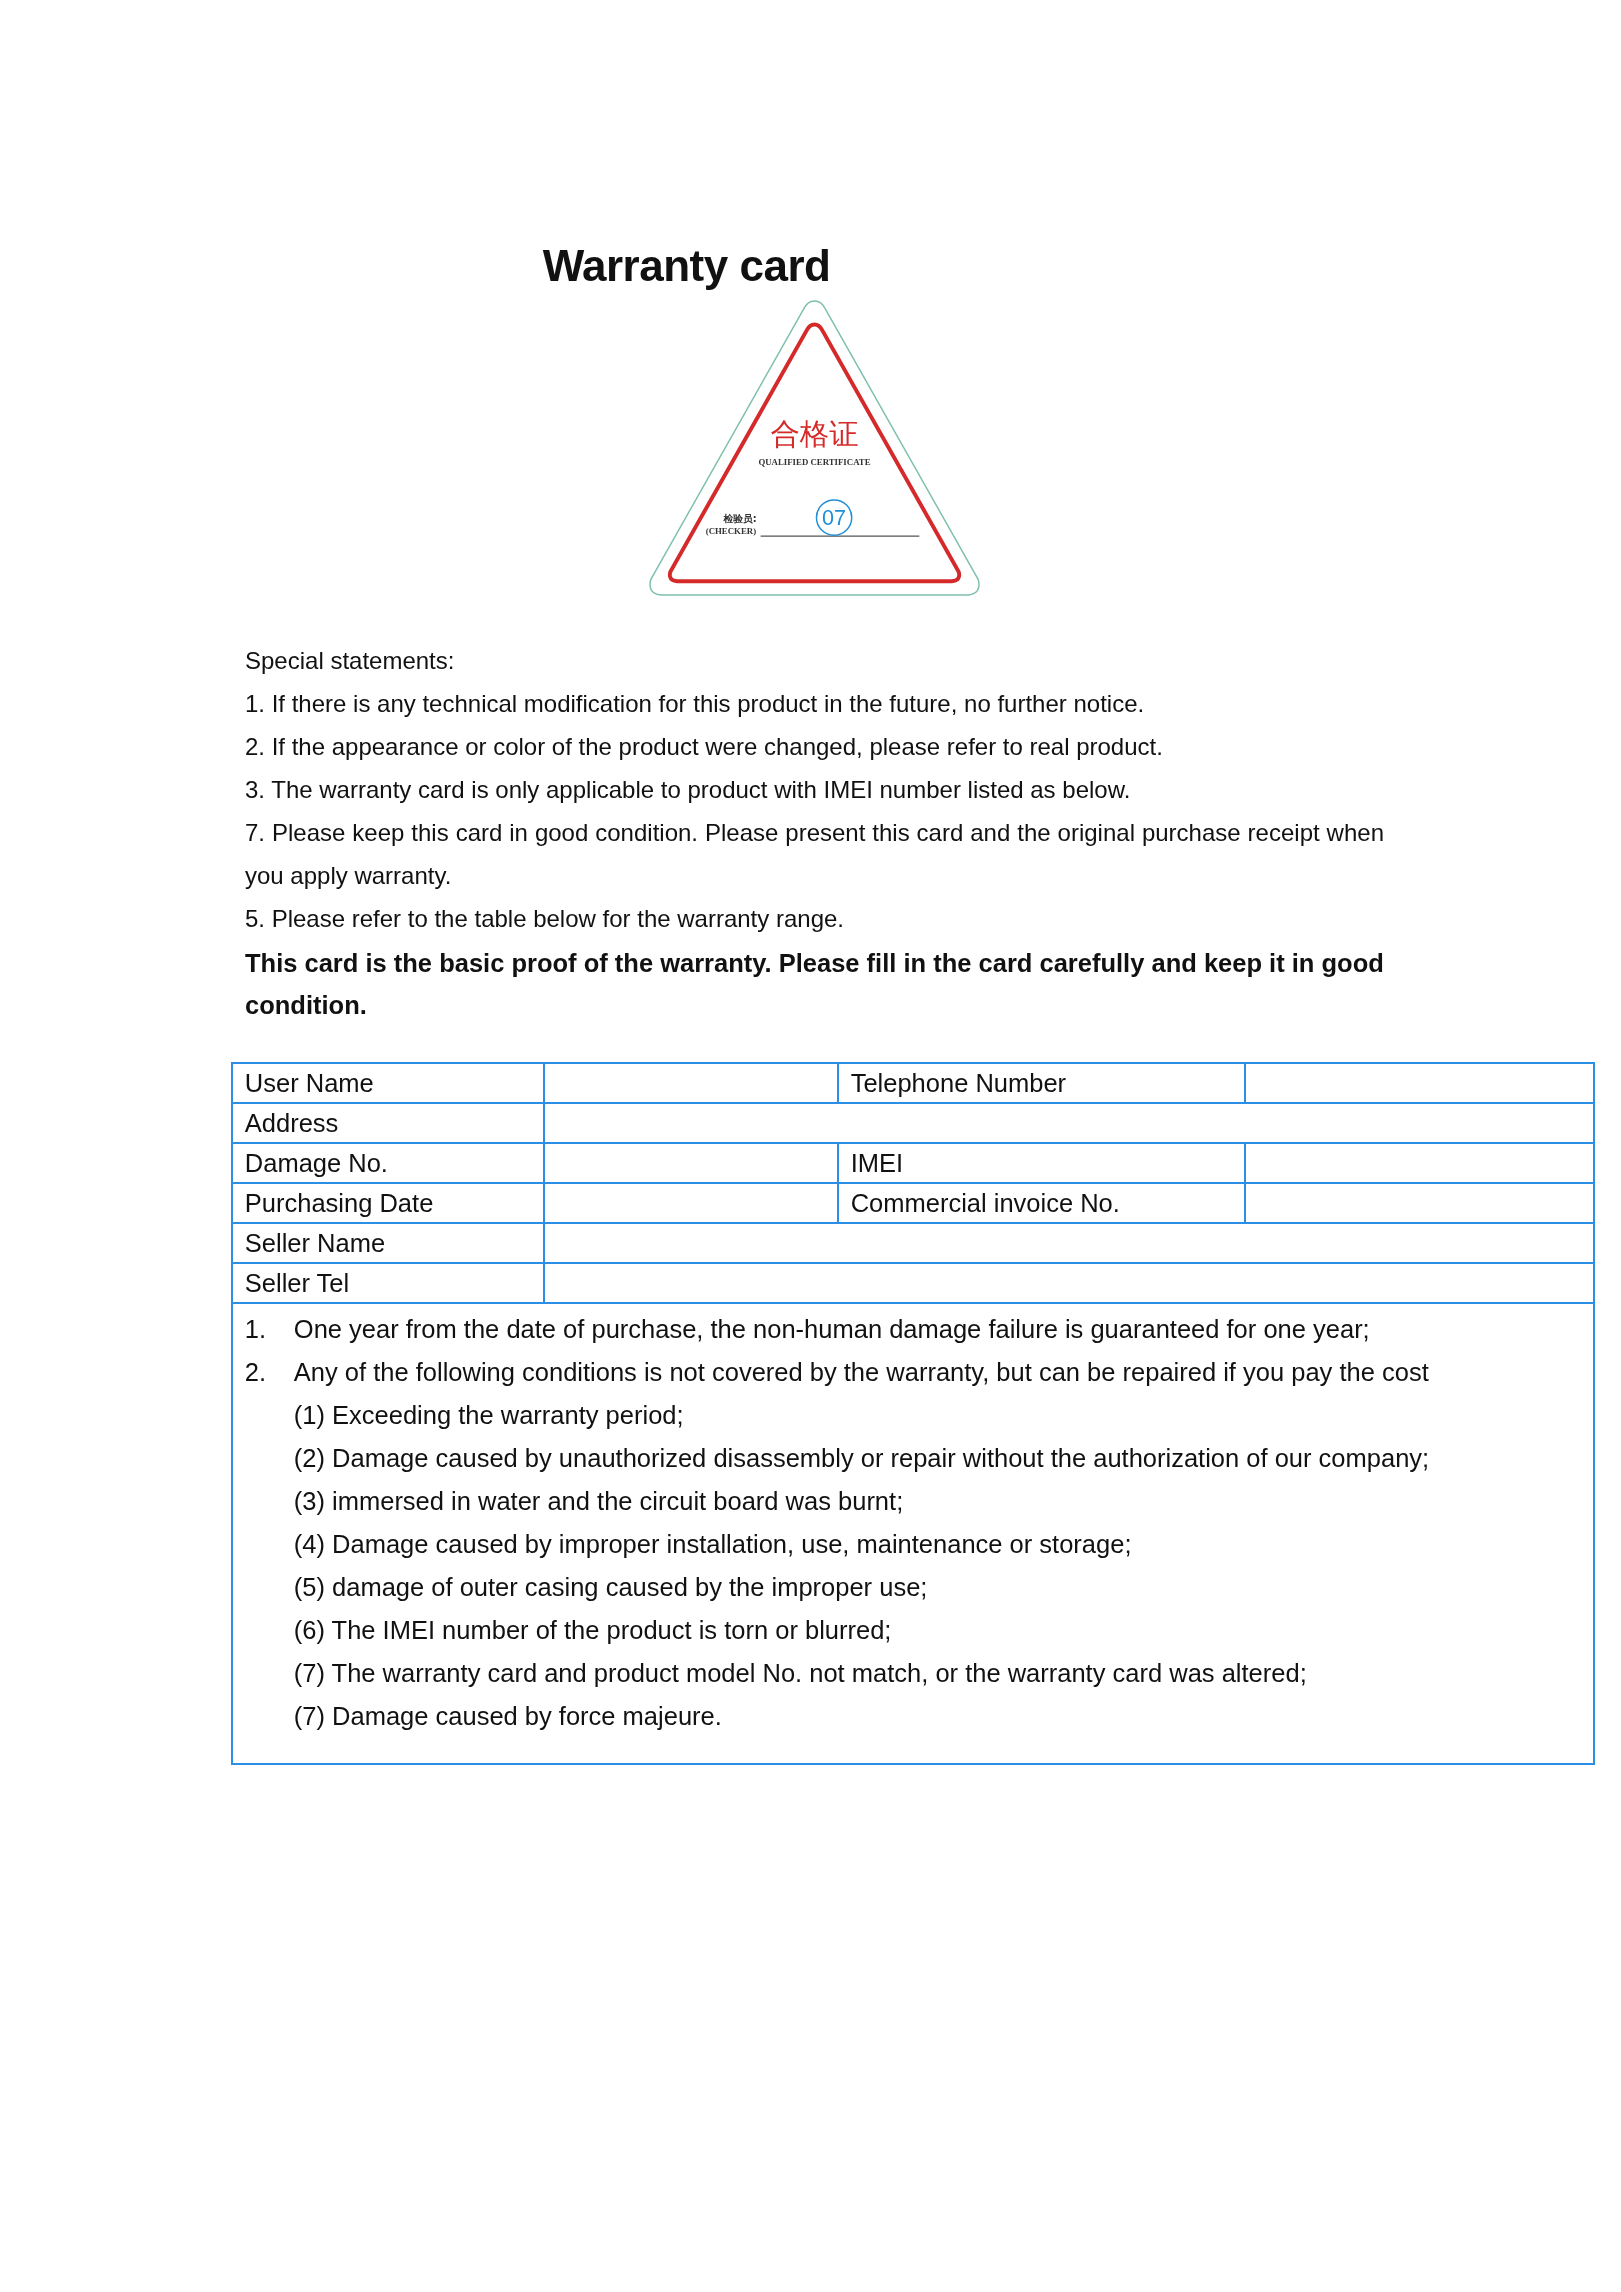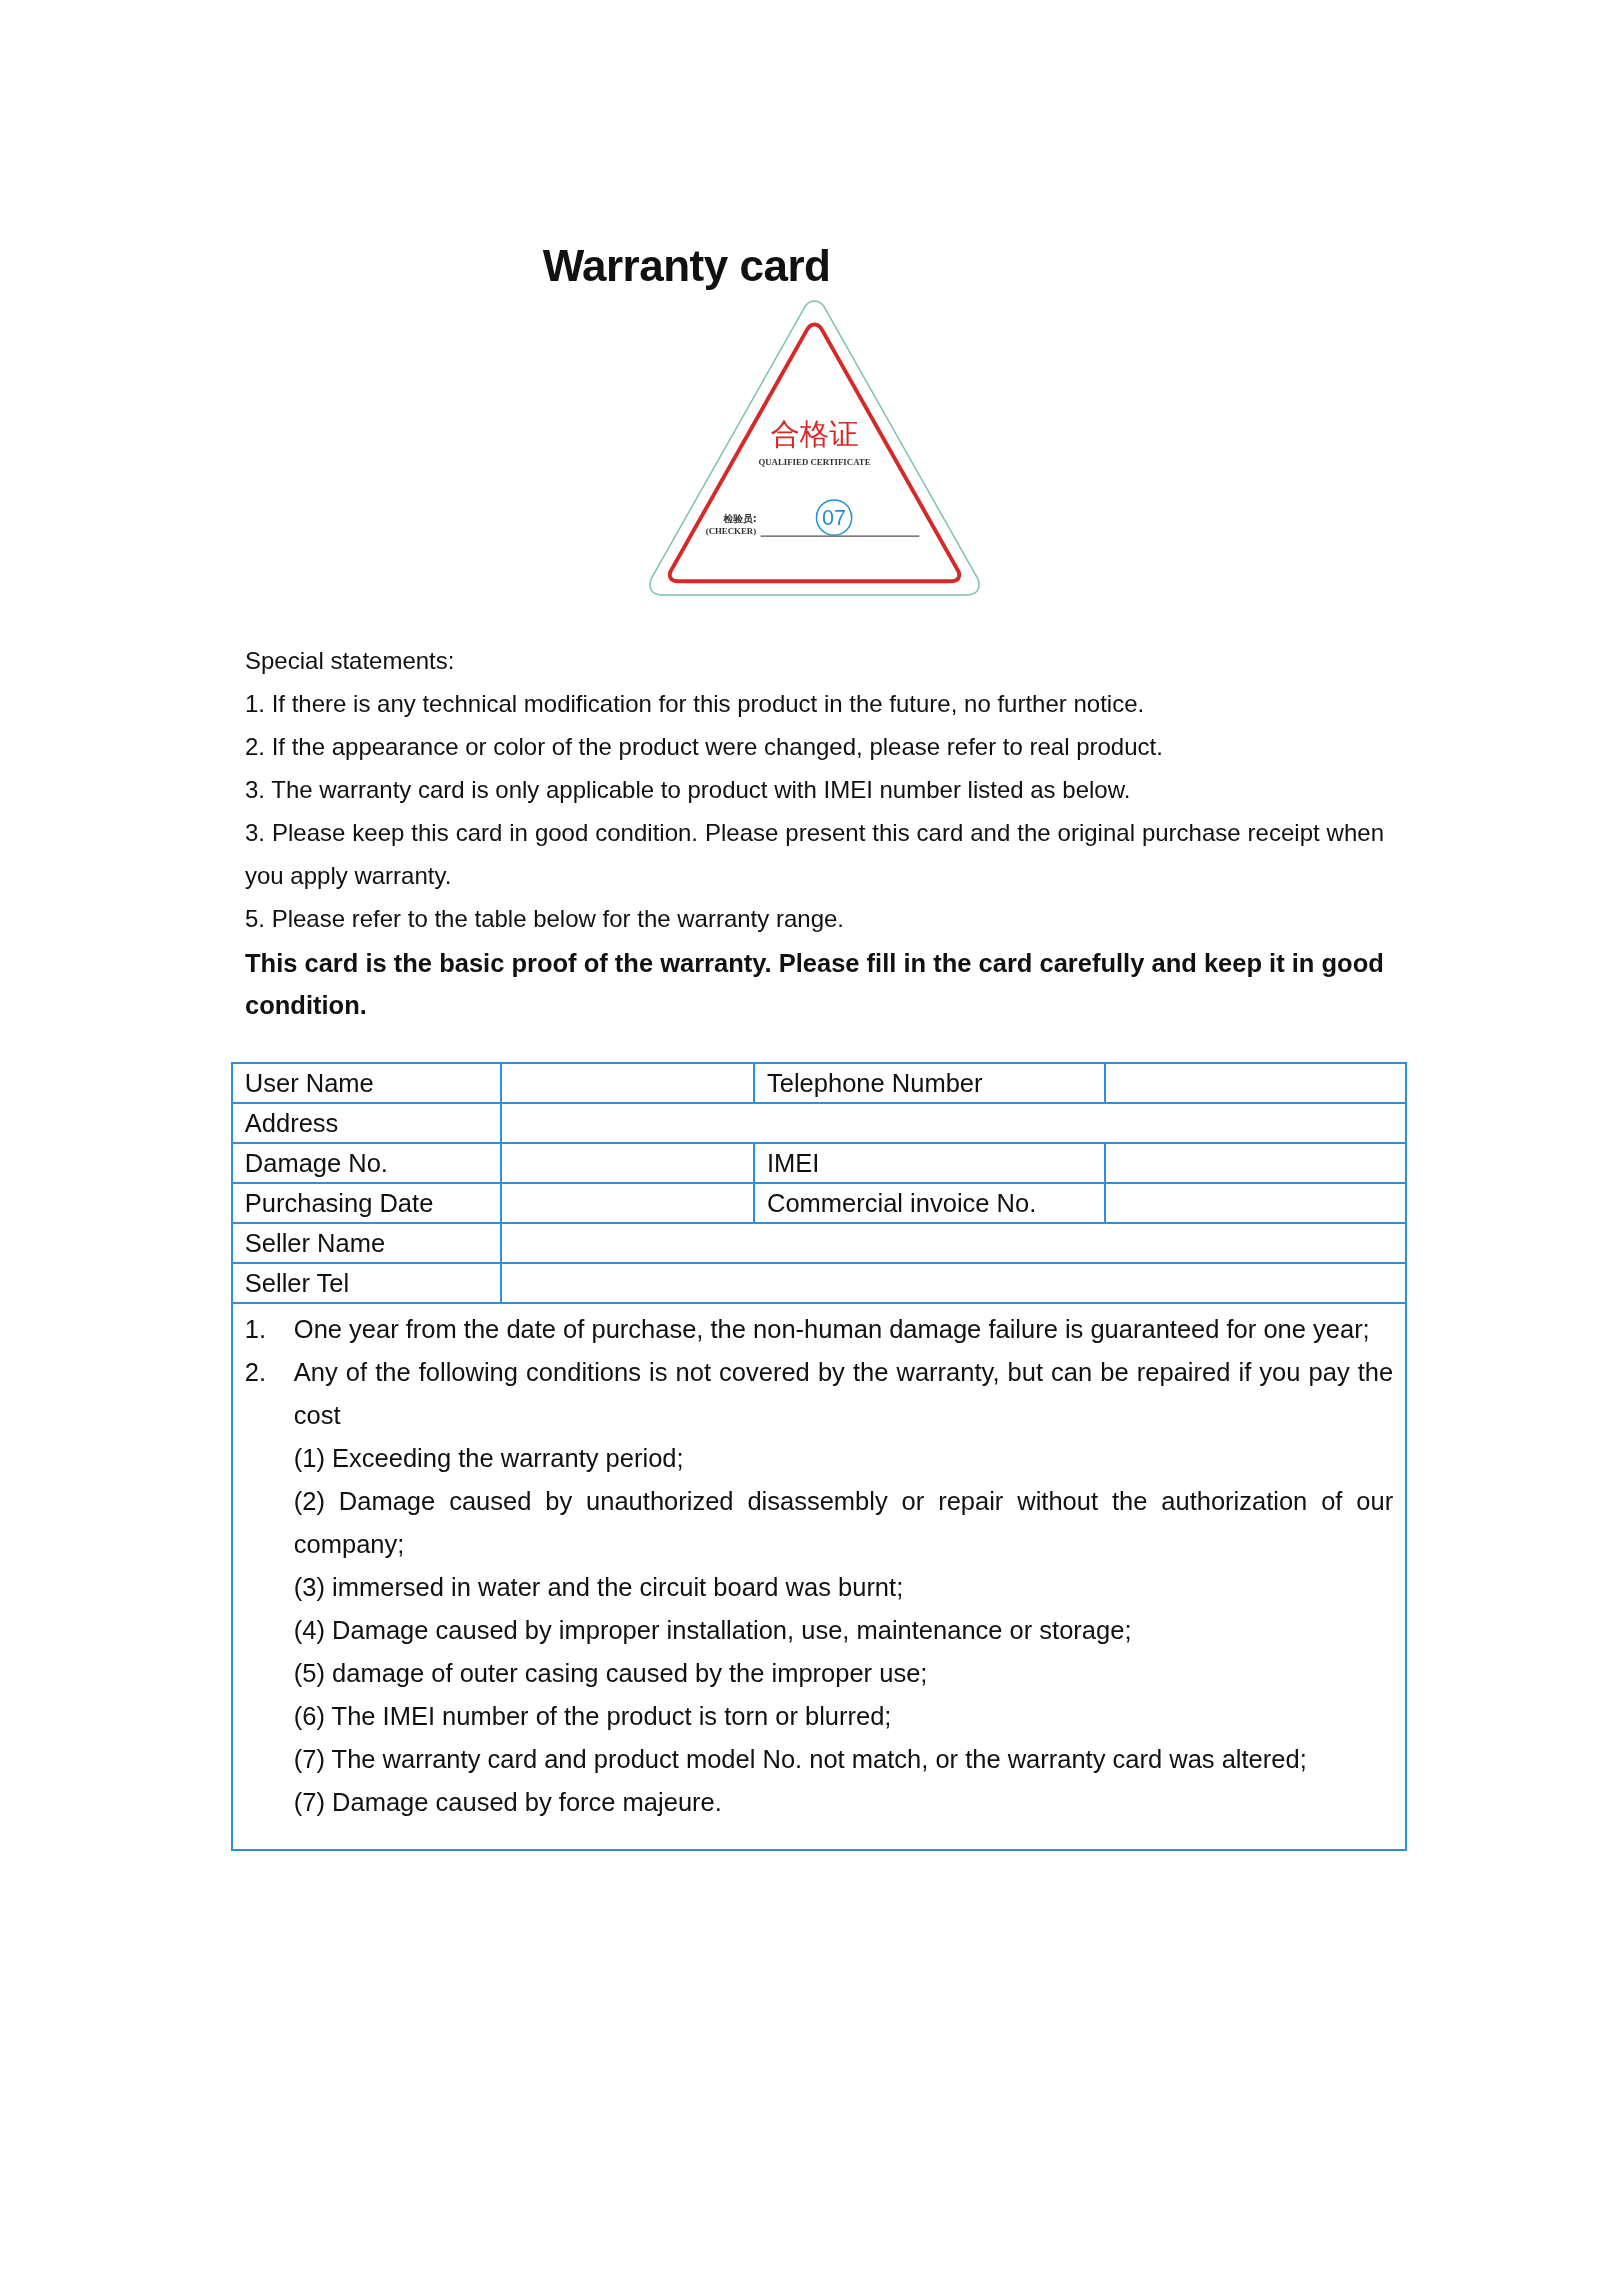--- a/index.html
+++ b/index.html
@@ -2,21 +2,21 @@
 <html><head>
 <meta charset="utf-8">
 <style>
   html, body { margin: 0; padding: 0; background: #ffffff; }
   body { width: 1621px; height: 2293px; position: relative; font-family: "Liberation Sans", "DejaVu Sans", sans-serif; color: #111; }
   .title { position: absolute; top: 241px; left: 0; width: 1373px; text-align: center; font-size: 44px; font-weight: bold; letter-spacing: -0.5px; }
   .emblem { position: absolute; left: 645px; top: 297px; width: 339px; height: 302px; }
   .statements { position: absolute; left: 245px; top: 639px; width: 1139px; font-size: 24px; line-height: 43px; }
   .statements div { text-align: justify; }
   .notice { position: absolute; left: 245px; top: 942px; width: 1139px; font-size: 25.5px; line-height: 42px; font-weight: bold; }
-  table.card { position: absolute; left: 231px; top: 1062px; width: 1176px; border-collapse: collapse; font-size: 25.5px; }
+  table.card { position: absolute; left: 231px; top: 1062px; width: 1364px; border-collapse: collapse; font-size: 25.5px; }
   table.card td { border: 2.9px solid #2b8fe6; height: 38px; padding: 0 11.8px; vertical-align: middle; }
   table.card td.terms { padding: 3.9px 11.8px 25.5px 11.8px; vertical-align: top; }
   .terms-list { line-height: 43px; text-align: justify; }
   .t-row { display: flex; }
   .t-num { width: 49px; flex: none; }
   .t-text { flex: 1; }
   .sub { padding-left: 49px; }
 </style>
 </head>
 <body>
@@ -33,21 +33,21 @@
   <line x1="118" y1="244" x2="280" y2="244" stroke="#555" stroke-width="1.2"></line>
   <circle cx="193" cy="225" r="18" fill="none" stroke="#1f8fd6" stroke-width="1.5"></circle>
   <text x="193" y="233" text-anchor="middle" font-size="22" fill="#1f8fd6" font-family="Liberation Sans, sans-serif">07</text>
 </svg>
 
 <div class="statements">
   <div>Special statements:</div>
   <div>1. If there is any technical modification for this product in the future, no further notice.</div>
   <div>2. If the appearance or color of the product were changed, please refer to real product.</div>
   <div>3. The warranty card is only applicable to product with IMEI number listed as below.</div>
-  <div>3. Please keep this card in good condition. Please present this card and the original purchase receipt when you apply warranty.</div>
+  <div>7. Please keep this card in good condition. Please present this card and the original purchase receipt when you apply warranty.</div>
   <div>5. Please refer to the table below for the warranty range.</div>
 </div>
 
 <div class="notice">This card is the basic proof of the warranty. Please fill in the card carefully and keep it in good condition.</div>
 
 <table class="card">
   <colgroup>
     <col style="width:266px">
       <col style="width:250px">
       <col style="width:347px">

